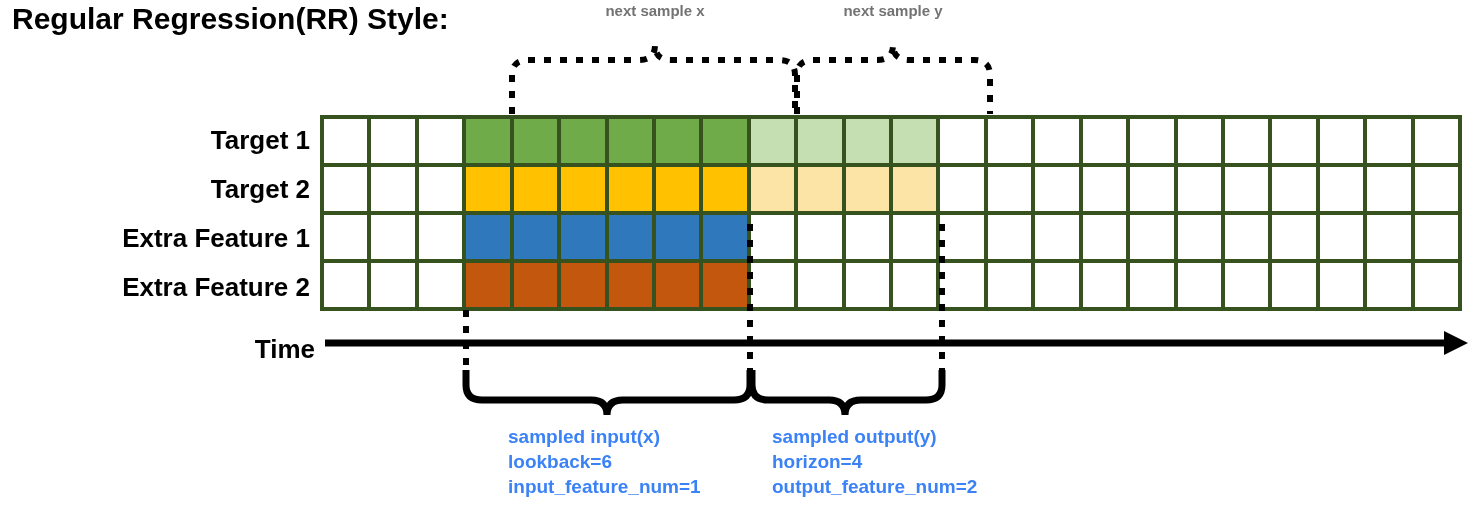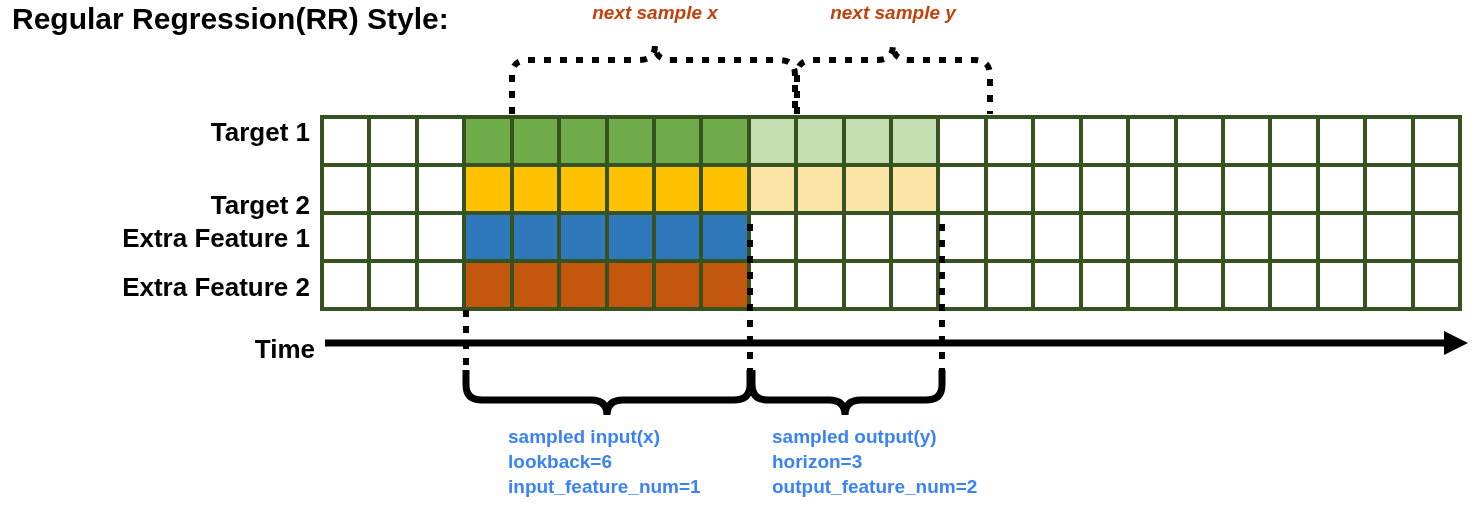--- a/index.html
+++ b/index.html
@@ -1,21 +1,21 @@
 <!DOCTYPE html>
 <html><head>
 <meta charset="utf-8">
 <style>
   html,body{margin:0;padding:0;}
   body{width:1476px;height:516px;background:#ffffff;font-family:"Liberation Sans",sans-serif;overflow:hidden;}
   #stage{position:relative;width:1476px;height:516px;}
 
   .title{position:absolute;left:12px;top:2px;font-size:30px;font-weight:700;color:#000;white-space:nowrap;}
 
-  .italic-lbl{position:absolute;font-size:19px;font-style:italic;font-weight:600;color:#c2410c;white-space:nowrap;text-align:center;transform:translateX(-50%);}
+  .italic-lbl{position:absolute;font-size:15px;font-weight:600;color:#737373;white-space:nowrap;text-align:center;transform:translateX(-50%);}
 
   .row-label{position:absolute;right:0;font-size:26px;font-weight:700;color:#000;white-space:nowrap;text-align:right;}
   #rowlabels{position:absolute;left:0;top:115px;width:310px;height:196px;}
 
   #grid{position:absolute;left:320px;top:115px;width:1142px;height:196px;background:#36521F;
         display:grid;grid-template-columns:repeat(24,1fr);grid-template-rows:repeat(4,1fr);
         gap:4px;padding:4px;box-sizing:border-box;}
   .cell{background:#ffffff;}
   .c-green{background:#6FAC49;}
   .c-amber{background:#FFC100;}
@@ -34,22 +34,22 @@
 <body>
 
 <div id="stage">
 
   <div class="title">Regular Regression(RR) Style:</div>
 
   <div class="italic-lbl" style="left:655px;top:2px;">next sample x</div>
   <div class="italic-lbl" style="left:893px;top:2px;">next sample y</div>
 
   <div id="rowlabels">
-    <div class="row-label" style="top:2px;margin-left:12px;">Target 1</div>
-    <div class="row-label" style="top:59px;margin-top:16px;">Target 2</div>
+    <div class="row-label" style="top:10px;margin-left:12px;">Target 1</div>
+    <div class="row-label" style="top:59px;">Target 2</div>
     <div class="row-label" style="top:108px;margin-left:28px;">Extra Feature 1</div>
     <div class="row-label" style="top:157px;">Extra Feature 2</div>
   </div>
 
   <div id="grid">
       <div class="cell"></div>
       <div class="cell"></div>
       <div class="cell"></div>
       <div class="cell c-green"></div>
       <div class="cell c-green"></div>
@@ -176,17 +176,17 @@
     </g>
   </svg>
 
   <div class="cap" style="left:508px;top:424px;">
     <div>sampled input(x)</div>
     <div>lookback=6</div>
     <div>input_feature_num=1</div>
   </div>
   <div class="cap" style="left:772px;top:424px;">
     <div>sampled output(y)</div>
-    <div>horizon=3</div>
+    <div>horizon=4</div>
     <div>output_feature_num=2</div>
   </div>
 
 </div>
 
 </body></html>

